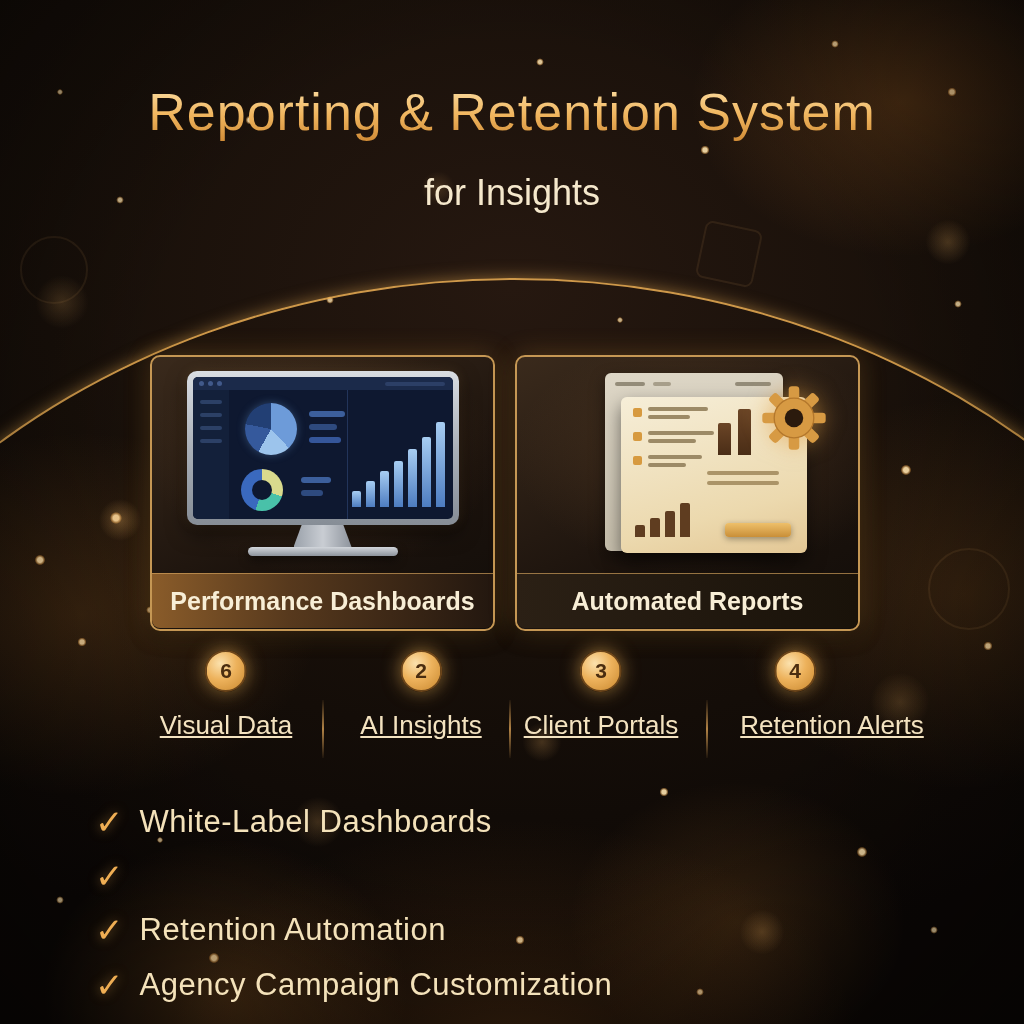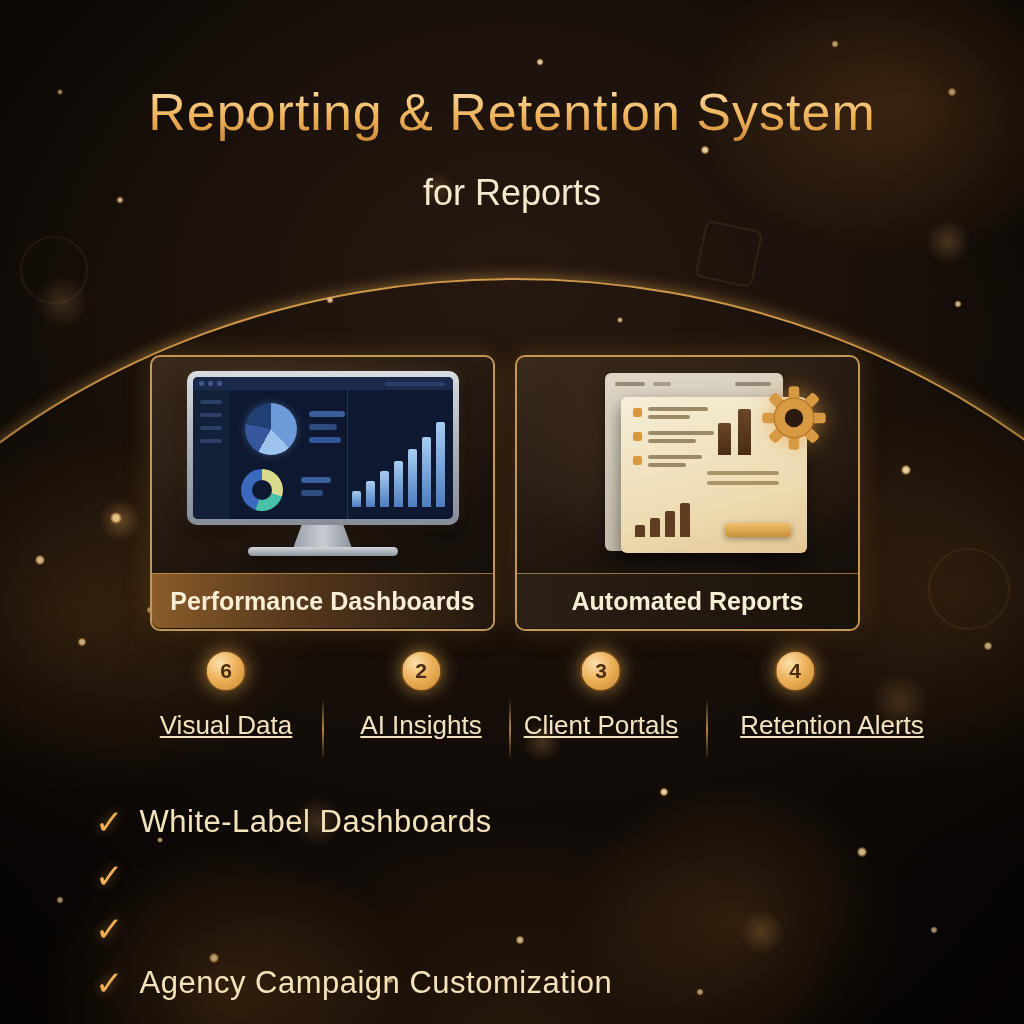--- a/index.html
+++ b/index.html
@@ -174,21 +174,21 @@
 
 <div class="stage">
   <div class="bokeh"></div>
   <div class="doodle dd1"></div>
   <div class="doodle dd2"></div>
   <div class="doodle dd3"></div>
   <div class="arc"></div>
   <div class="vignette"></div>
 
   <h1 class="title">Reporting &amp; Retention System</h1>
-  <h2 class="subtitle">for Reports</h2>
+  <h2 class="subtitle">for Insights</h2>
 
   <div class="card card-left">
     <div class="card-art">
       <div class="monitor">
         <div class="mon-frame">
           <div class="mon-screen">
             <div class="scr-topbar">
               <i></i>
                 <i></i>
                 <i></i>
@@ -317,19 +317,20 @@
   <div class="checklist">
     <div class="check-row">
       <span class="check">✓</span>
       <span class="check-text">White-Label Dashboards</span>
     </div>
     <div class="check-row">
       <span class="check">✓</span>
     </div>
     <div class="check-row">
       <span class="check">✓</span>
+      <span class="check-text">Retention Automation</span>
     </div>
     <div class="check-row">
       <span class="check">✓</span>
       <span class="check-text">Agency Campaign Customization</span>
     </div>
   </div>
 </div>
 
 </body></html>

